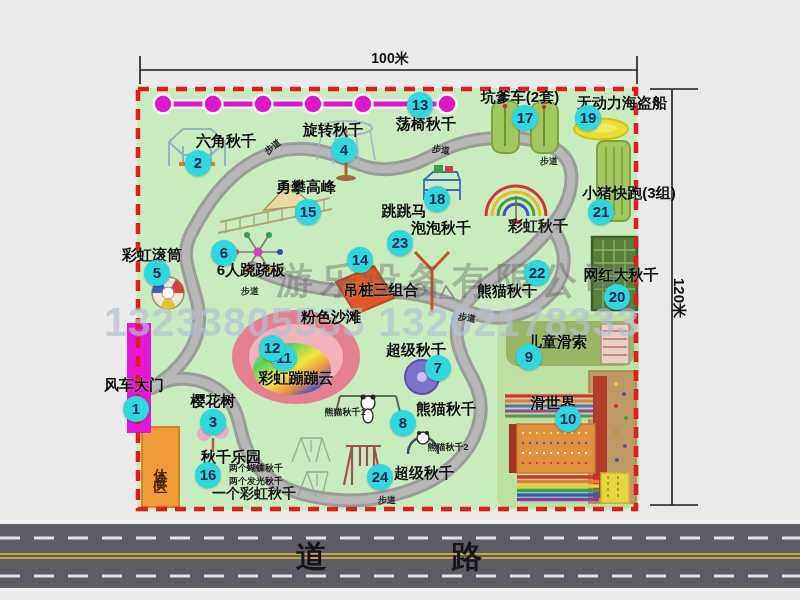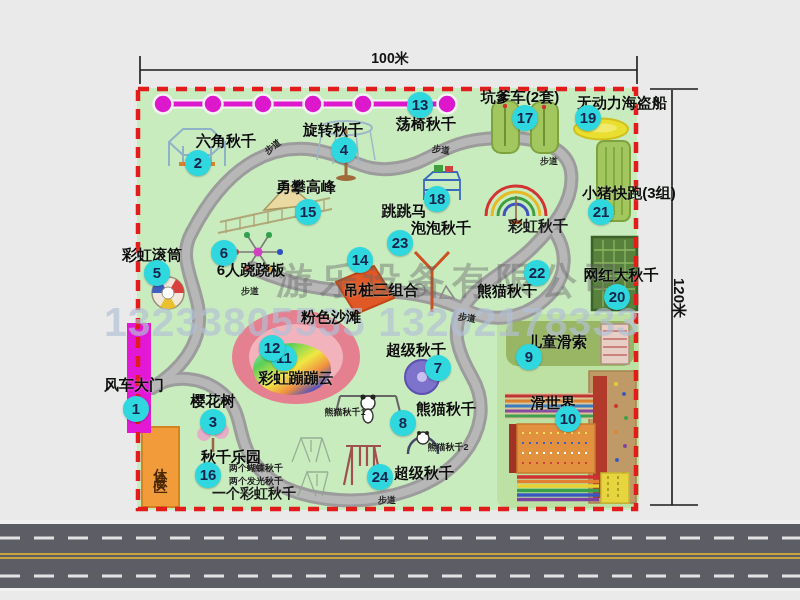--- a/index.html
+++ b/index.html
@@ -318,20 +318,21 @@
   </svg>
 
   <div id="watermarks">
     <div class="wm" id="wm-company">游乐设备有限公司</div>
     <div class="wm" id="wm-phone">13233805535 13202178333</div>
   </div>
 
   <div id="overlay">
     <div id="dim-top">100米</div>
     <div id="dim-right">120米</div>
+    <div id="road-label">道 路</div>
   <div class="map-label" style="left: 134px; top: 385px;">风车大门</div>
       <div class="num-circle" style="left: 136px; top: 409px;">1</div>
       <div class="map-label" style="left: 226px; top: 141px;">六角秋千</div>
       <div class="num-circle" style="left: 198px; top: 163px;">2</div>
       <div class="map-label" style="left: 213px; top: 401px;">樱花树</div>
       <div class="num-circle" style="left: 213px; top: 422px;">3</div>
       <div class="map-label" style="left: 333px; top: 130px;">旋转秋千</div>
       <div class="num-circle" style="left: 344px; top: 150px;">4</div>
       <div class="map-label" style="left: 152px; top: 255px;">彩虹滚筒</div>
       <div class="num-circle" style="left: 157px; top: 273px;">5</div>

